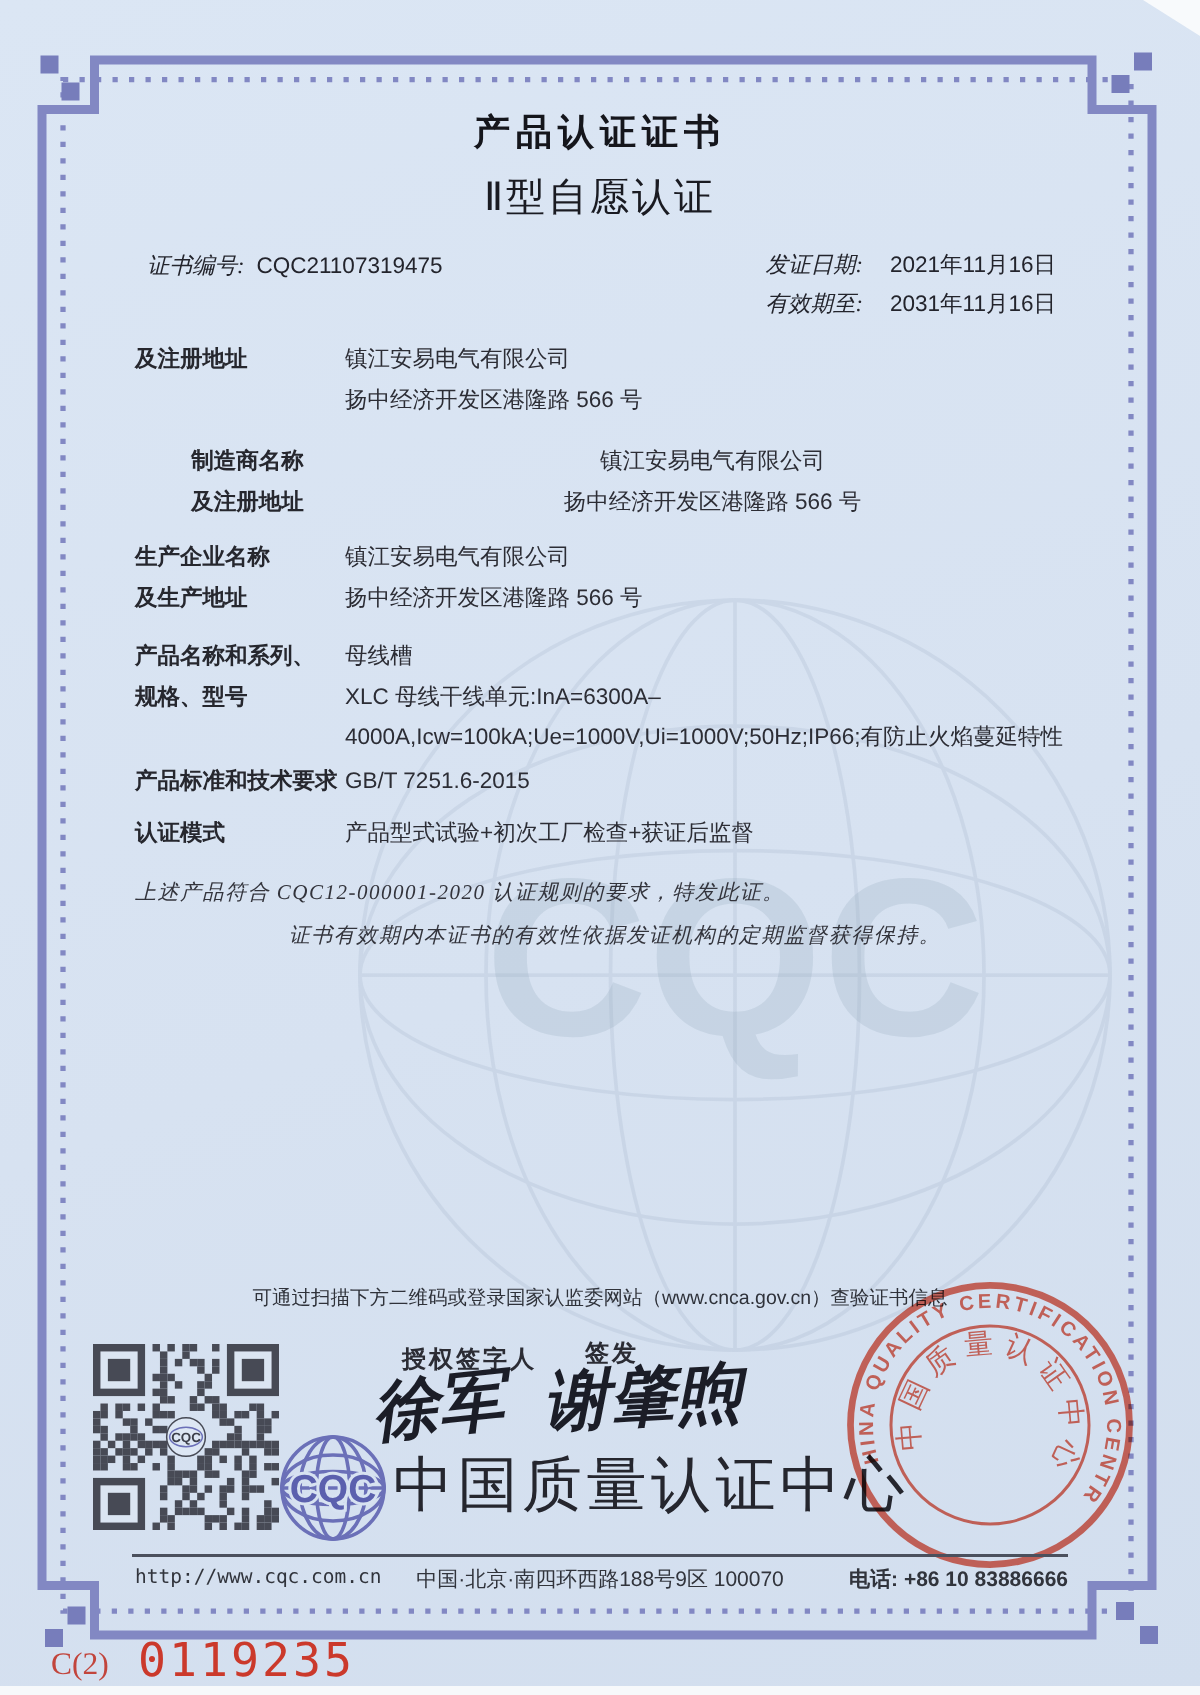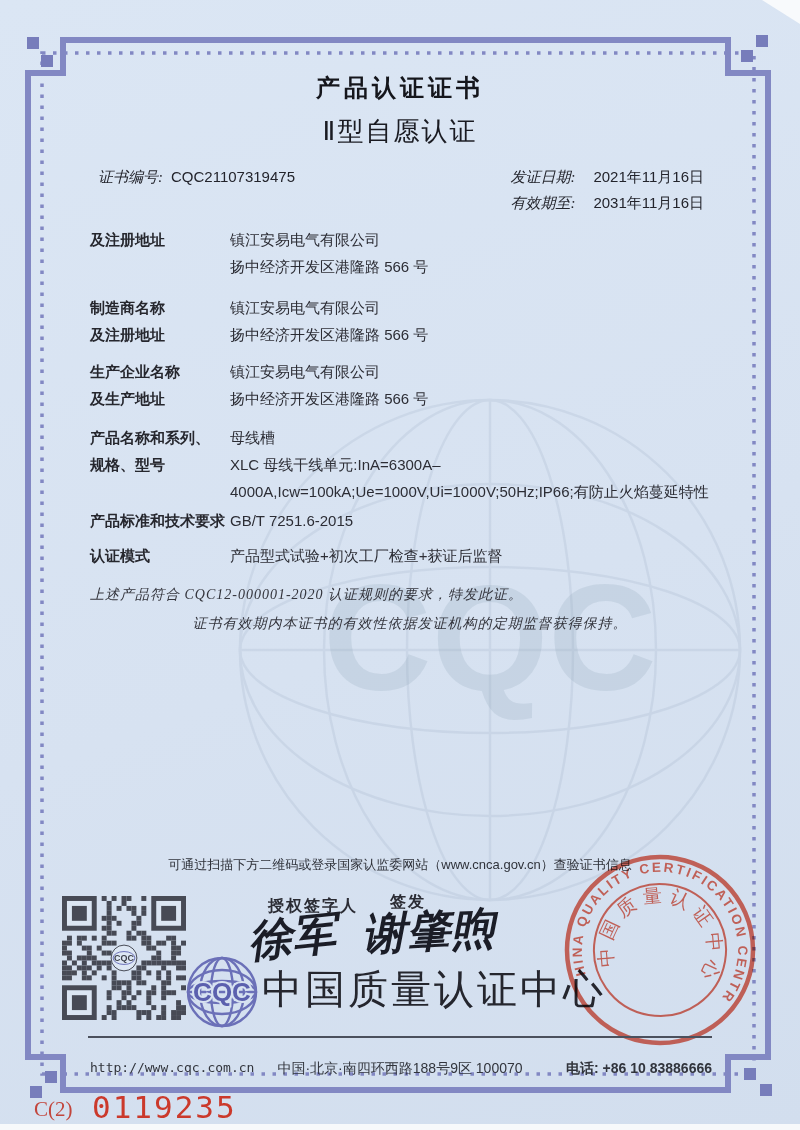--- a/index.html
+++ b/index.html
@@ -32,21 +32,21 @@
   .frow .val{position:absolute;left:140px;top:0;width:490px;color:#2c2d35;}
   .stmt{left:90px;width:640px;font-size:14px;color:#33343c;letter-spacing:1px;}
   .verify{left:0;top:856px;width:100%;text-align:center;font-size:13px;color:#2f323a;}
   .signlabel{font-size:16px;font-weight:600;letter-spacing:2px;color:#2b2c34;}
   .signature{
     font-family:"Liberation Serif",serif;font-style:italic;font-weight:600;
     font-size:44px;color:#1b1d27;white-space:nowrap;
   }
   .orgname{left:262px;top:962px;font-size:40px;letter-spacing:3px;color:#25262e;}
   .footline{left:88px;top:1036px;width:624px;height:2px;background:#4b505d;}
-  .foot{top:1044px;font-size:14px;color:#31343c;margin-top:16px;}
+  .foot{top:1044px;font-size:14px;color:#31343c;}
   .foot.web{left:90px;font-family:"DejaVu Sans Mono",monospace;font-size:13px;}
   .foot.addr{left:0;width:100%;text-align:center;}
   .foot.tel{right:88px;font-weight:bold;}
   .serial-prefix{left:34px;top:1097px;font-family:"Liberation Serif",serif;font-size:21px;color:#c2453c;}
   .serial-num{left:92px;top:1089px;font-family:"DejaVu Sans Mono",monospace;font-size:31px;letter-spacing:2px;color:#cb392b;}
   .stamp-wrap{left:558px;top:843px;width:204px;height:214px;mix-blend-mode:multiply;opacity:.9;}
   .qr-wrap{left:62px;top:896px;width:124px;height:124px;}
   .logo-wrap{left:184px;top:954px;width:76px;height:76px;}
   .wm{left:230px;top:390px;width:520px;height:520px;pointer-events:none;}
 </style>
@@ -100,21 +100,21 @@
 
   <div class="abs frow" style="top:226px;height:54px;">
     <div class="lbl">
         <div>及注册地址</div>
       </div>
     <div class="val">
         <div>镇江安易电气有限公司</div>
         <div>扬中经济开发区港隆路 566 号</div>
       </div>
   </div>
-  <div class="abs frow" style="top:294px;height:54px;">
+  <div class="abs frow" style="top:294px;height:54px;text-align:center;">
     <div class="lbl">
         <div>制造商名称</div>
         <div>及注册地址</div>
       </div>
     <div class="val">
         <div>镇江安易电气有限公司</div>
         <div>扬中经济开发区港隆路 566 号</div>
       </div>
   </div>
   <div class="abs frow" style="top:358px;height:54px;">

